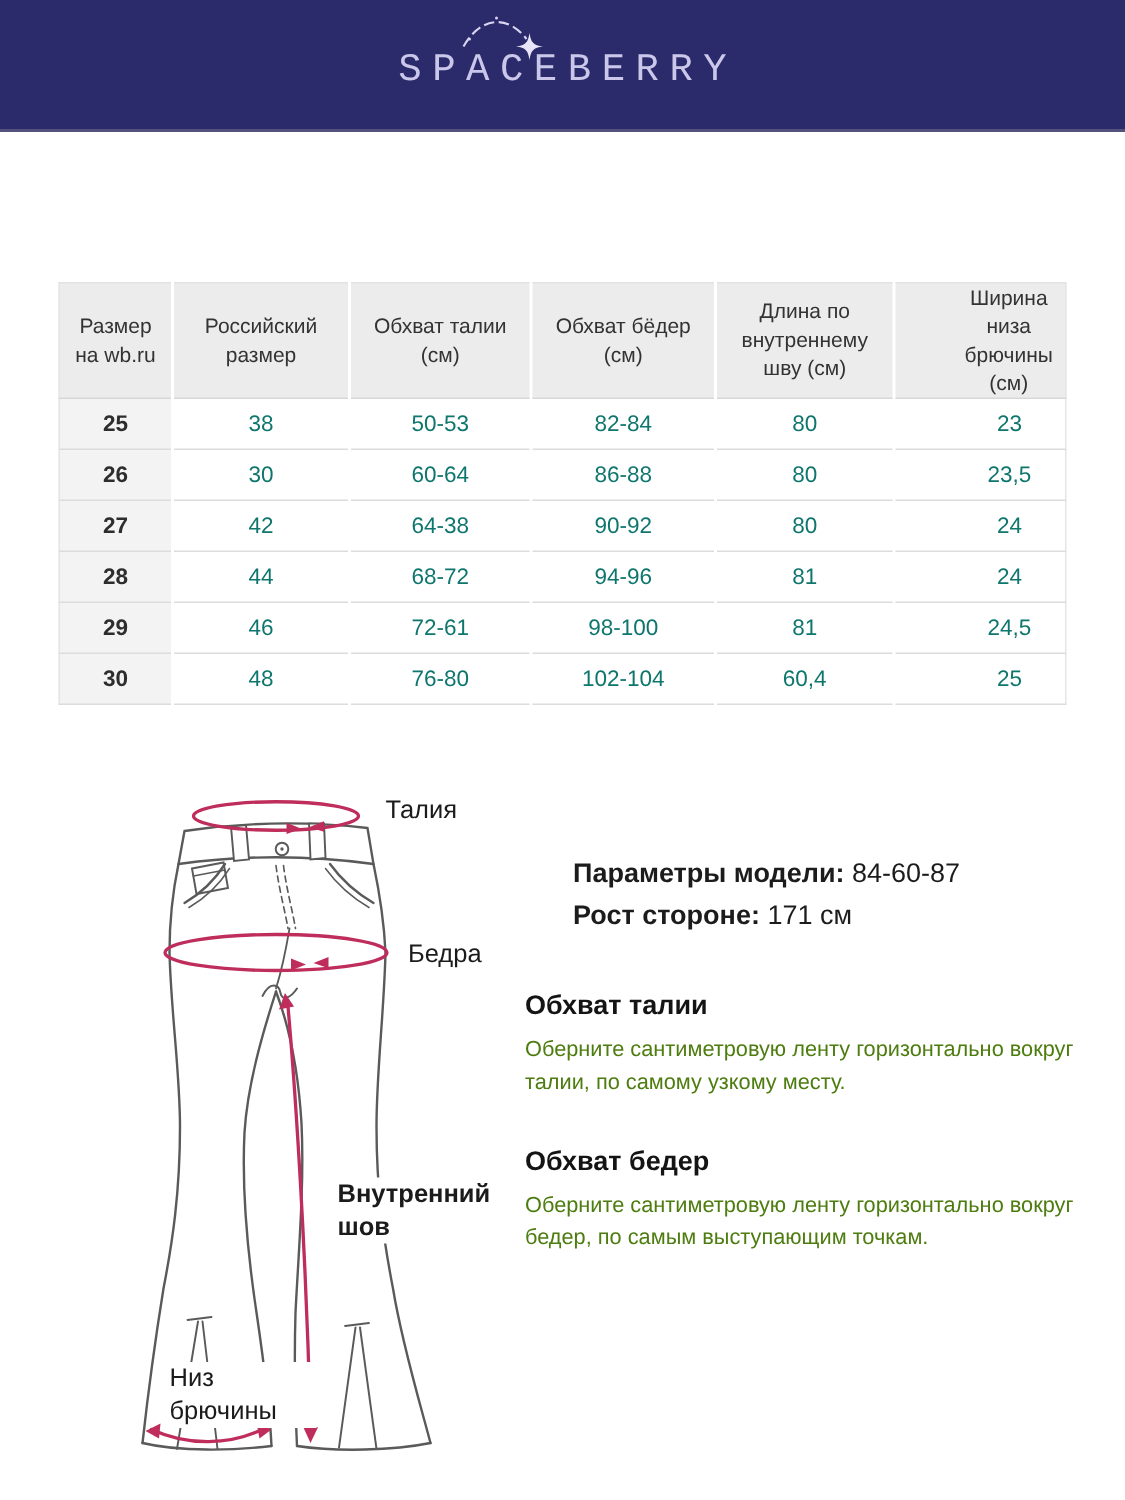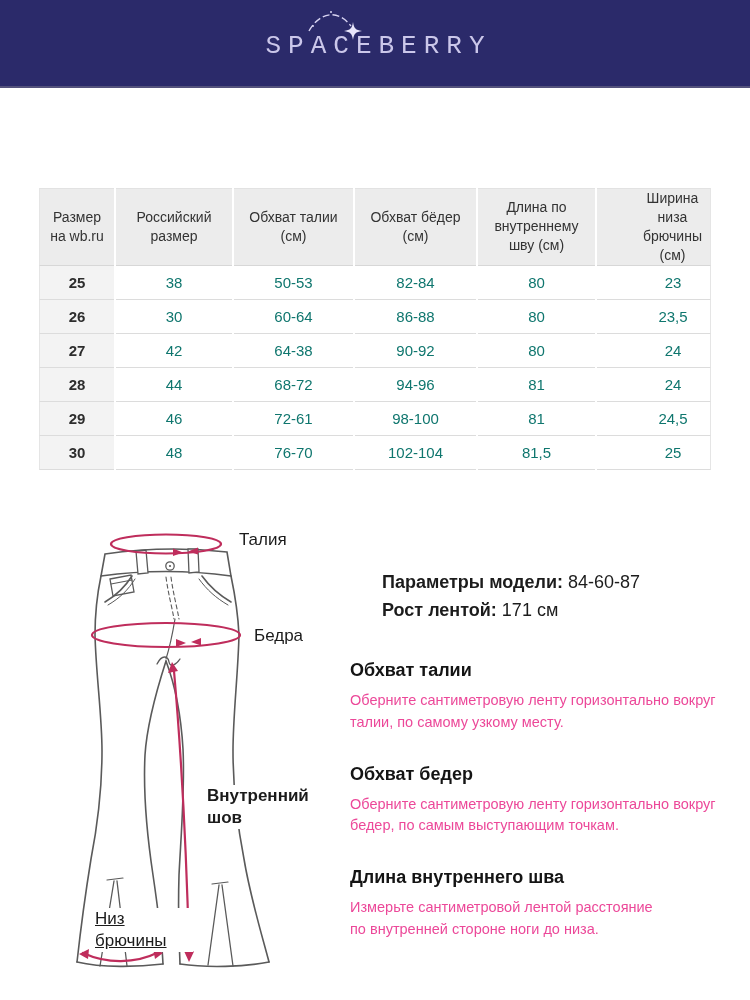--- a/index.html
+++ b/index.html
@@ -18,35 +18,35 @@
   .size-table th{background:#ececec;border-top:1px solid #e2e2e2;border-bottom:1px solid #d7d7d7;
                  height:65px;font-weight:400;font-size:14px;color:#333;text-align:center;
                  vertical-align:middle;white-space:pre-line;line-height:1.35;padding:0 2px;}
   .size-table td{border-bottom:1px solid #dcdcdc;height:31px;text-align:center;vertical-align:middle;
                  font-size:15px;color:#0f766e;background:#fff;}
   .size-table td:first-child{background:#f3f3f3;font-weight:600;color:#2d2d2d;}
   .size-table th:first-child,.size-table td:first-child{border-left:1px solid #e5e5e5;}
   .size-table th:last-child,.size-table td:last-child{border-right:1px solid #e5e5e5;padding-left:40px;}
 
   
-  .figure{position:absolute;left:62px;top:523px;width:280px;height:470px;}
+  .figure{position:absolute;left:80px;top:523px;width:280px;height:470px;}
   .fig-label{position:absolute;font-size:17px;font-weight:500;color:#1b1b1b;line-height:1.28;
              background:#fff;padding:0 2px;}
   .lbl-waist{left:175px;top:6px;}
   .lbl-hips{left:190px;top:102px;}
   .lbl-seam{left:143px;top:262px;width:116px;font-weight:bold;}
-  .lbl-hem{left:31px;top:385px;width:96px;text-decoration:underline;}
+  .lbl-hem{left:31px;top:385px;width:96px;}
 
   
   .info{position:absolute;left:350px;top:568px;width:384px;}
   .model-line{font-size:18px;color:#1c1c1c;line-height:28px;margin-left:32px;}
   .model-line .lbl{font-weight:700;}
   .measure-guide{margin-top:36px;}
   .guide-title{font-size:18px;font-weight:700;color:#141414;margin:0 0 9px;}
-  .guide-text{font-size:14.5px;color:#ec4899;line-height:1.5;margin:0 0 30px;white-space:pre-line;}
+  .guide-text{font-size:14.5px;color:#4d7c0f;line-height:1.5;margin:0 0 30px;white-space:pre-line;}
 </style>
 </head>
 <body>
 
 <div class="page">
 
   <div class="header">
     <div class="logo">SPACEBERRY</div>
     <svg class="comet" width="66" height="42" viewBox="0 0 66 42">
       <path d="M6,26 C16,8 34,3 48,21" fill="none" stroke="#d8d4f2" stroke-width="1.4" stroke-dasharray="7 3"></path>
@@ -120,23 +120,23 @@
           <td>29</td>
           <td>46</td>
           <td>72-61</td>
           <td>98-100</td>
           <td>81</td>
           <td>24,5</td>
         </tr>
         <tr>
           <td>30</td>
           <td>48</td>
-          <td>76-70</td>
+          <td>76-80</td>
           <td>102-104</td>
-          <td>81,5</td>
+          <td>60,4</td>
           <td>25</td>
         </tr>
       </tbody>
   </table>
 
   <div class="figure">
     <svg width="280" height="470" viewBox="0 0 280 470">
       <g fill="none" stroke="#5a5a5a" stroke-width="1.6" stroke-linecap="round">
 
         <path d="M43,31 Q104,22 165,29 L169,53 Q104,44 39,53 Z" fill="#fff"></path>
@@ -200,34 +200,29 @@
     </svg>
     <div class="fig-label lbl-waist">Талия</div>
     <div class="fig-label lbl-hips">Бедра</div>
     <div class="fig-label lbl-seam">Внутренний шов</div>
     <div class="fig-label lbl-hem">Низ брючины</div>
   </div>
 
   <div class="info">
     <div>
         <div class="model-line"><span class="lbl">Параметры модели:</span><span> 84-60-87</span></div>
-        <div class="model-line"><span class="lbl">Рост лентой:</span><span> 171 см</span></div>
+        <div class="model-line"><span class="lbl">Рост стороне:</span><span> 171 см</span></div>
       </div>
     <div class="measure-guide">
         <div class="guide-section">
           <div class="guide-title">Обхват талии</div>
           <p class="guide-text">Оберните сантиметровую ленту горизонтально вокруг
 талии, по самому узкому месту.</p>
         </div>
         <div class="guide-section">
           <div class="guide-title">Обхват бедер</div>
           <p class="guide-text">Оберните сантиметровую ленту горизонтально вокруг
 бедер, по самым выступающим точкам.</p>
         </div>
-        <div class="guide-section">
-          <div class="guide-title">Длина внутреннего шва</div>
-          <p class="guide-text">Измерьте сантиметровой лентой расстояние
-по внутренней стороне ноги до низа.</p>
-        </div>
       </div>
   </div>
 
 </div>
 
 </body></html>

